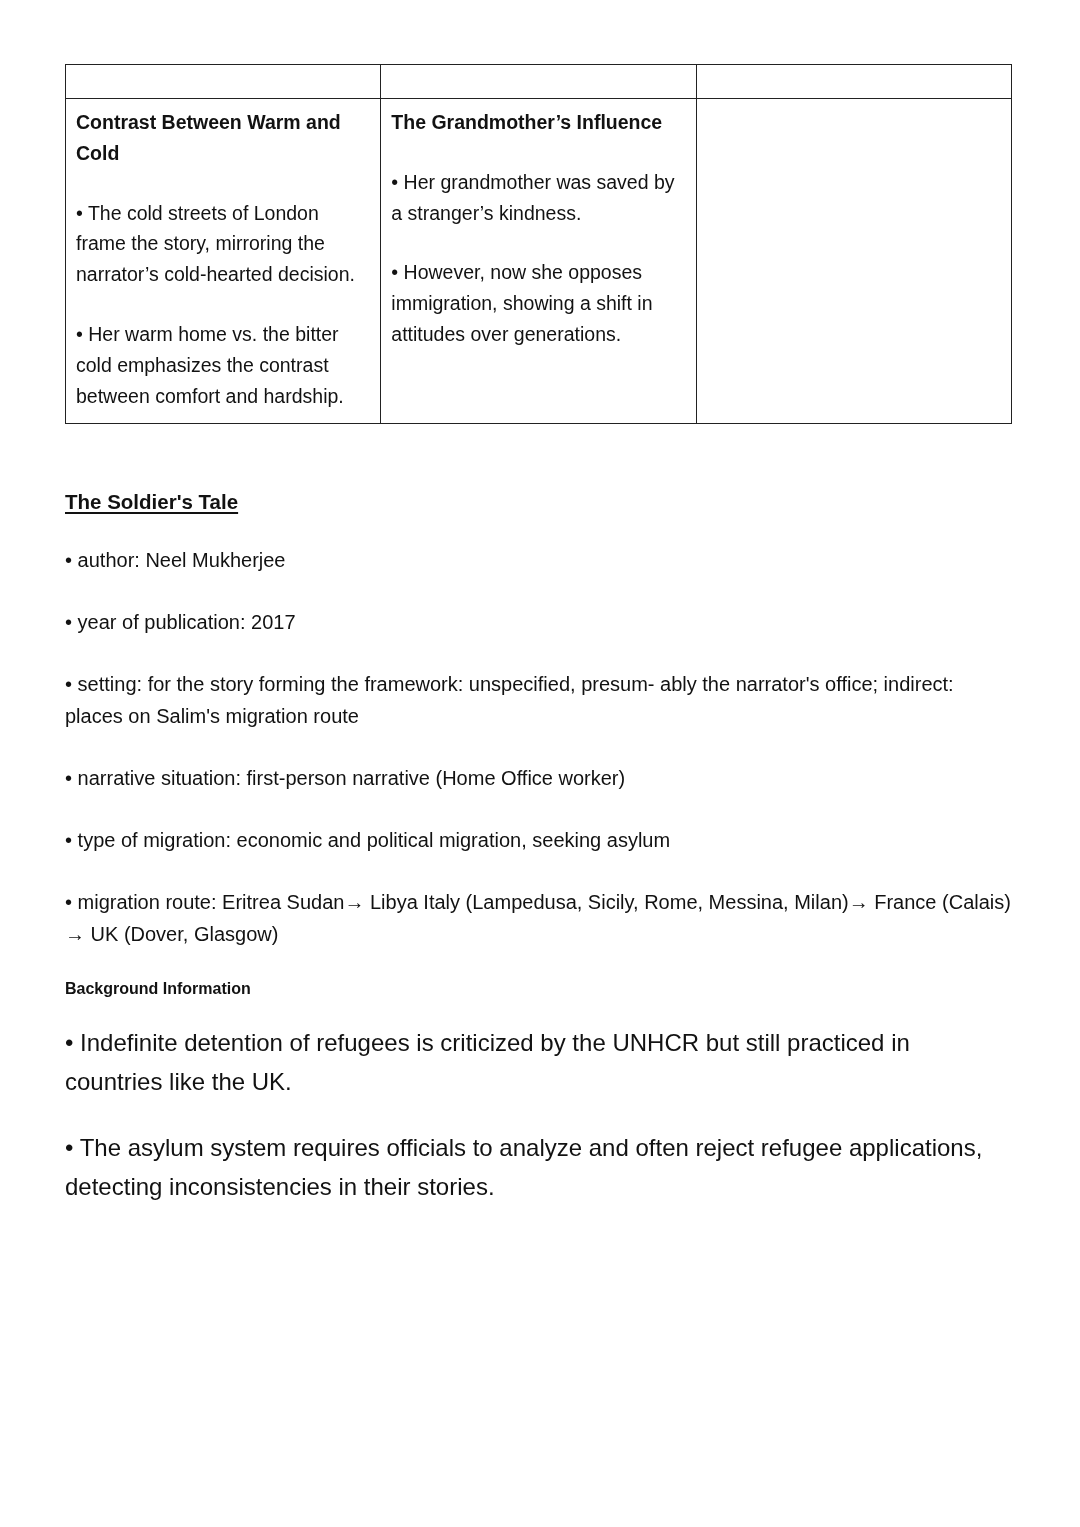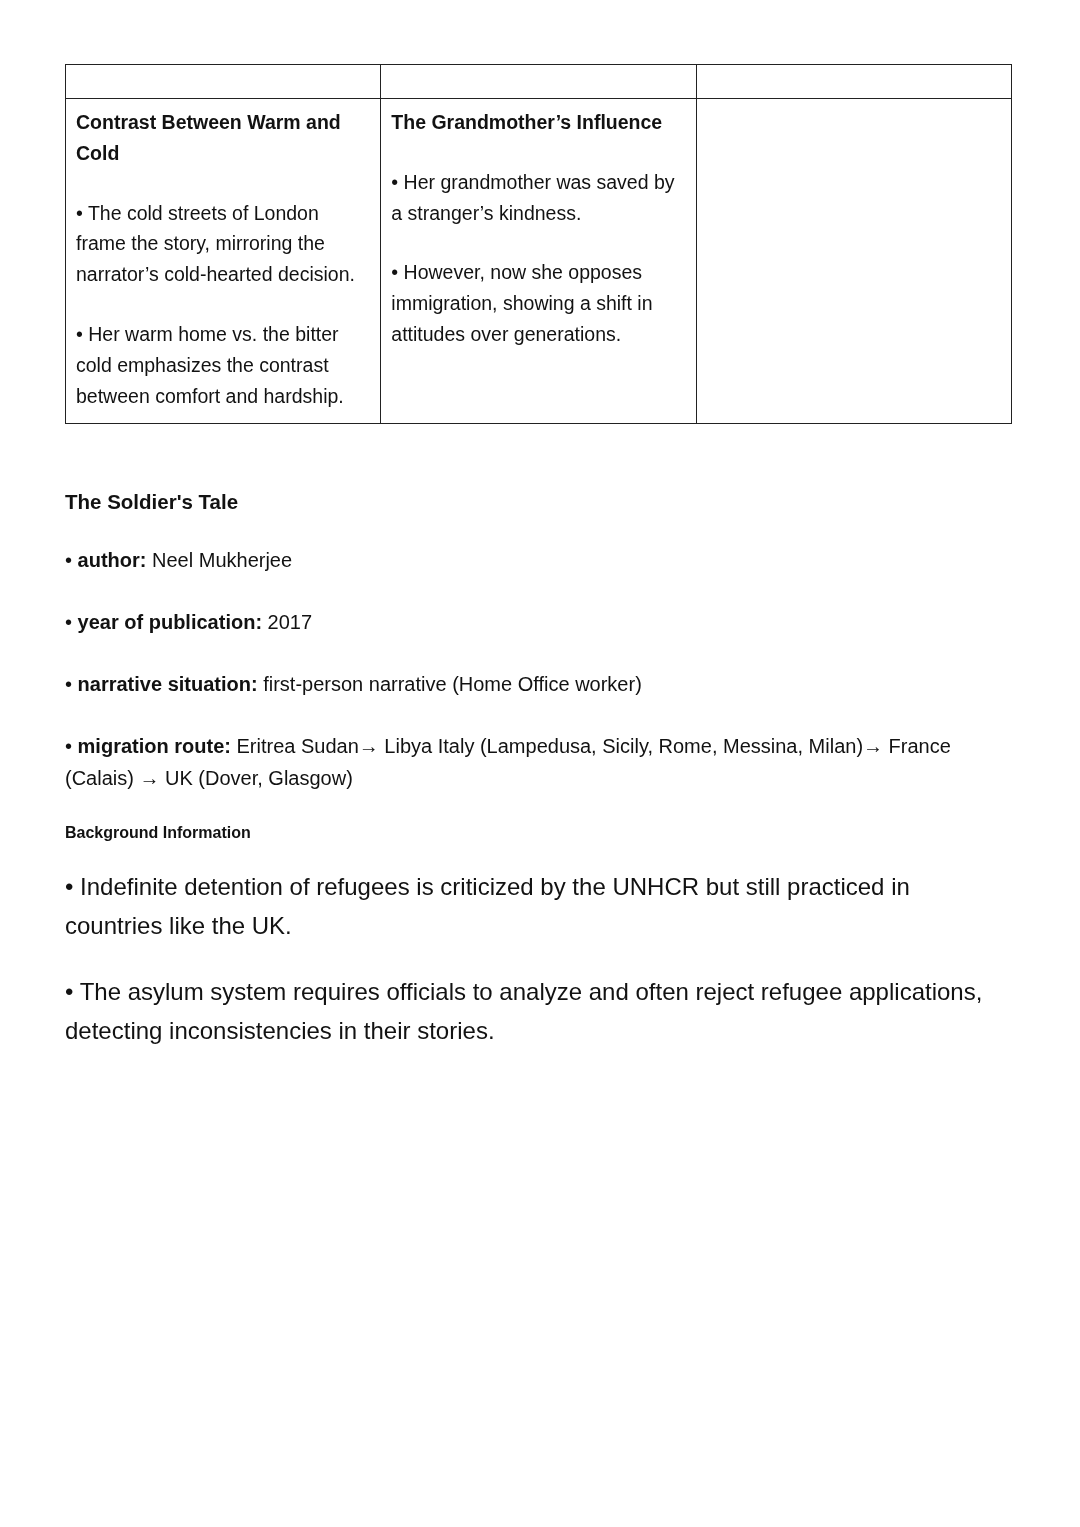--- a/index.html
+++ b/index.html
@@ -32,29 +32,30 @@
   }
   tr.spacer-row td { height: 34px; padding: 0; }
   .cell-heading { font-weight: bold; margin-bottom: 29px; }
   .cell-para { margin-bottom: 29px; }
   .cell-para:last-child { margin-bottom: 2px; }
 
   
   .doc-title {
     font-size: 20.5px;
     font-weight: bold;
+    text-decoration: underline;
     text-underline-offset: 3px;
     margin-bottom: 30px;
   }
   .fact {
     font-size: 20px;
     line-height: 1.6;
     margin-bottom: 30px;
   }
-  .fact-label { font-weight: bold; }
+  .fact-label { font-weight: normal; }
   .bg-title {
     font-size: 16px;
     font-weight: bold;
     margin: 14px 0 26px 0;
   }
   .bg-bullet {
     font-size: 24px;
     line-height: 1.6;
     margin-bottom: 28px;
   }
@@ -106,29 +107,39 @@
     <strong class="fact-label">author:</strong>
     <span>Neel Mukherjee</span>
   </p>
 
   <p class="fact">
     <span>•</span>
     <strong class="fact-label">year of publication:</strong>
     <span>2017</span>
   </p>
 
+  <p class="fact">
+    <span>•</span>
+    <strong class="fact-label">setting:</strong>
+    <span>for the story forming the framework: unspecified, presum- ably the narrator's office; indirect: places on Salim's migration route</span>
+  </p>
 
   <p class="fact">
     <span>•</span>
     <strong class="fact-label">narrative situation:</strong>
     <span>first-person narrative (Home Office worker)</span>
   </p>
 
 
 
+  <p class="fact">
+    <span>•</span>
+    <strong class="fact-label">type of migration:</strong>
+    <span>economic and political migration, seeking asylum</span>
+  </p>
 
   <p class="fact">
     <span>•</span>
     <strong class="fact-label">migration route:</strong>
     <span>Eritrea Sudan→ Libya Italy (Lampedusa, Sicily, Rome, Messina, Milan)→ France (Calais) → UK (Dover, Glasgow)</span>
   </p>
 
   <h2 class="bg-title">Background Information</h2>
 
   <p class="bg-bullet">

